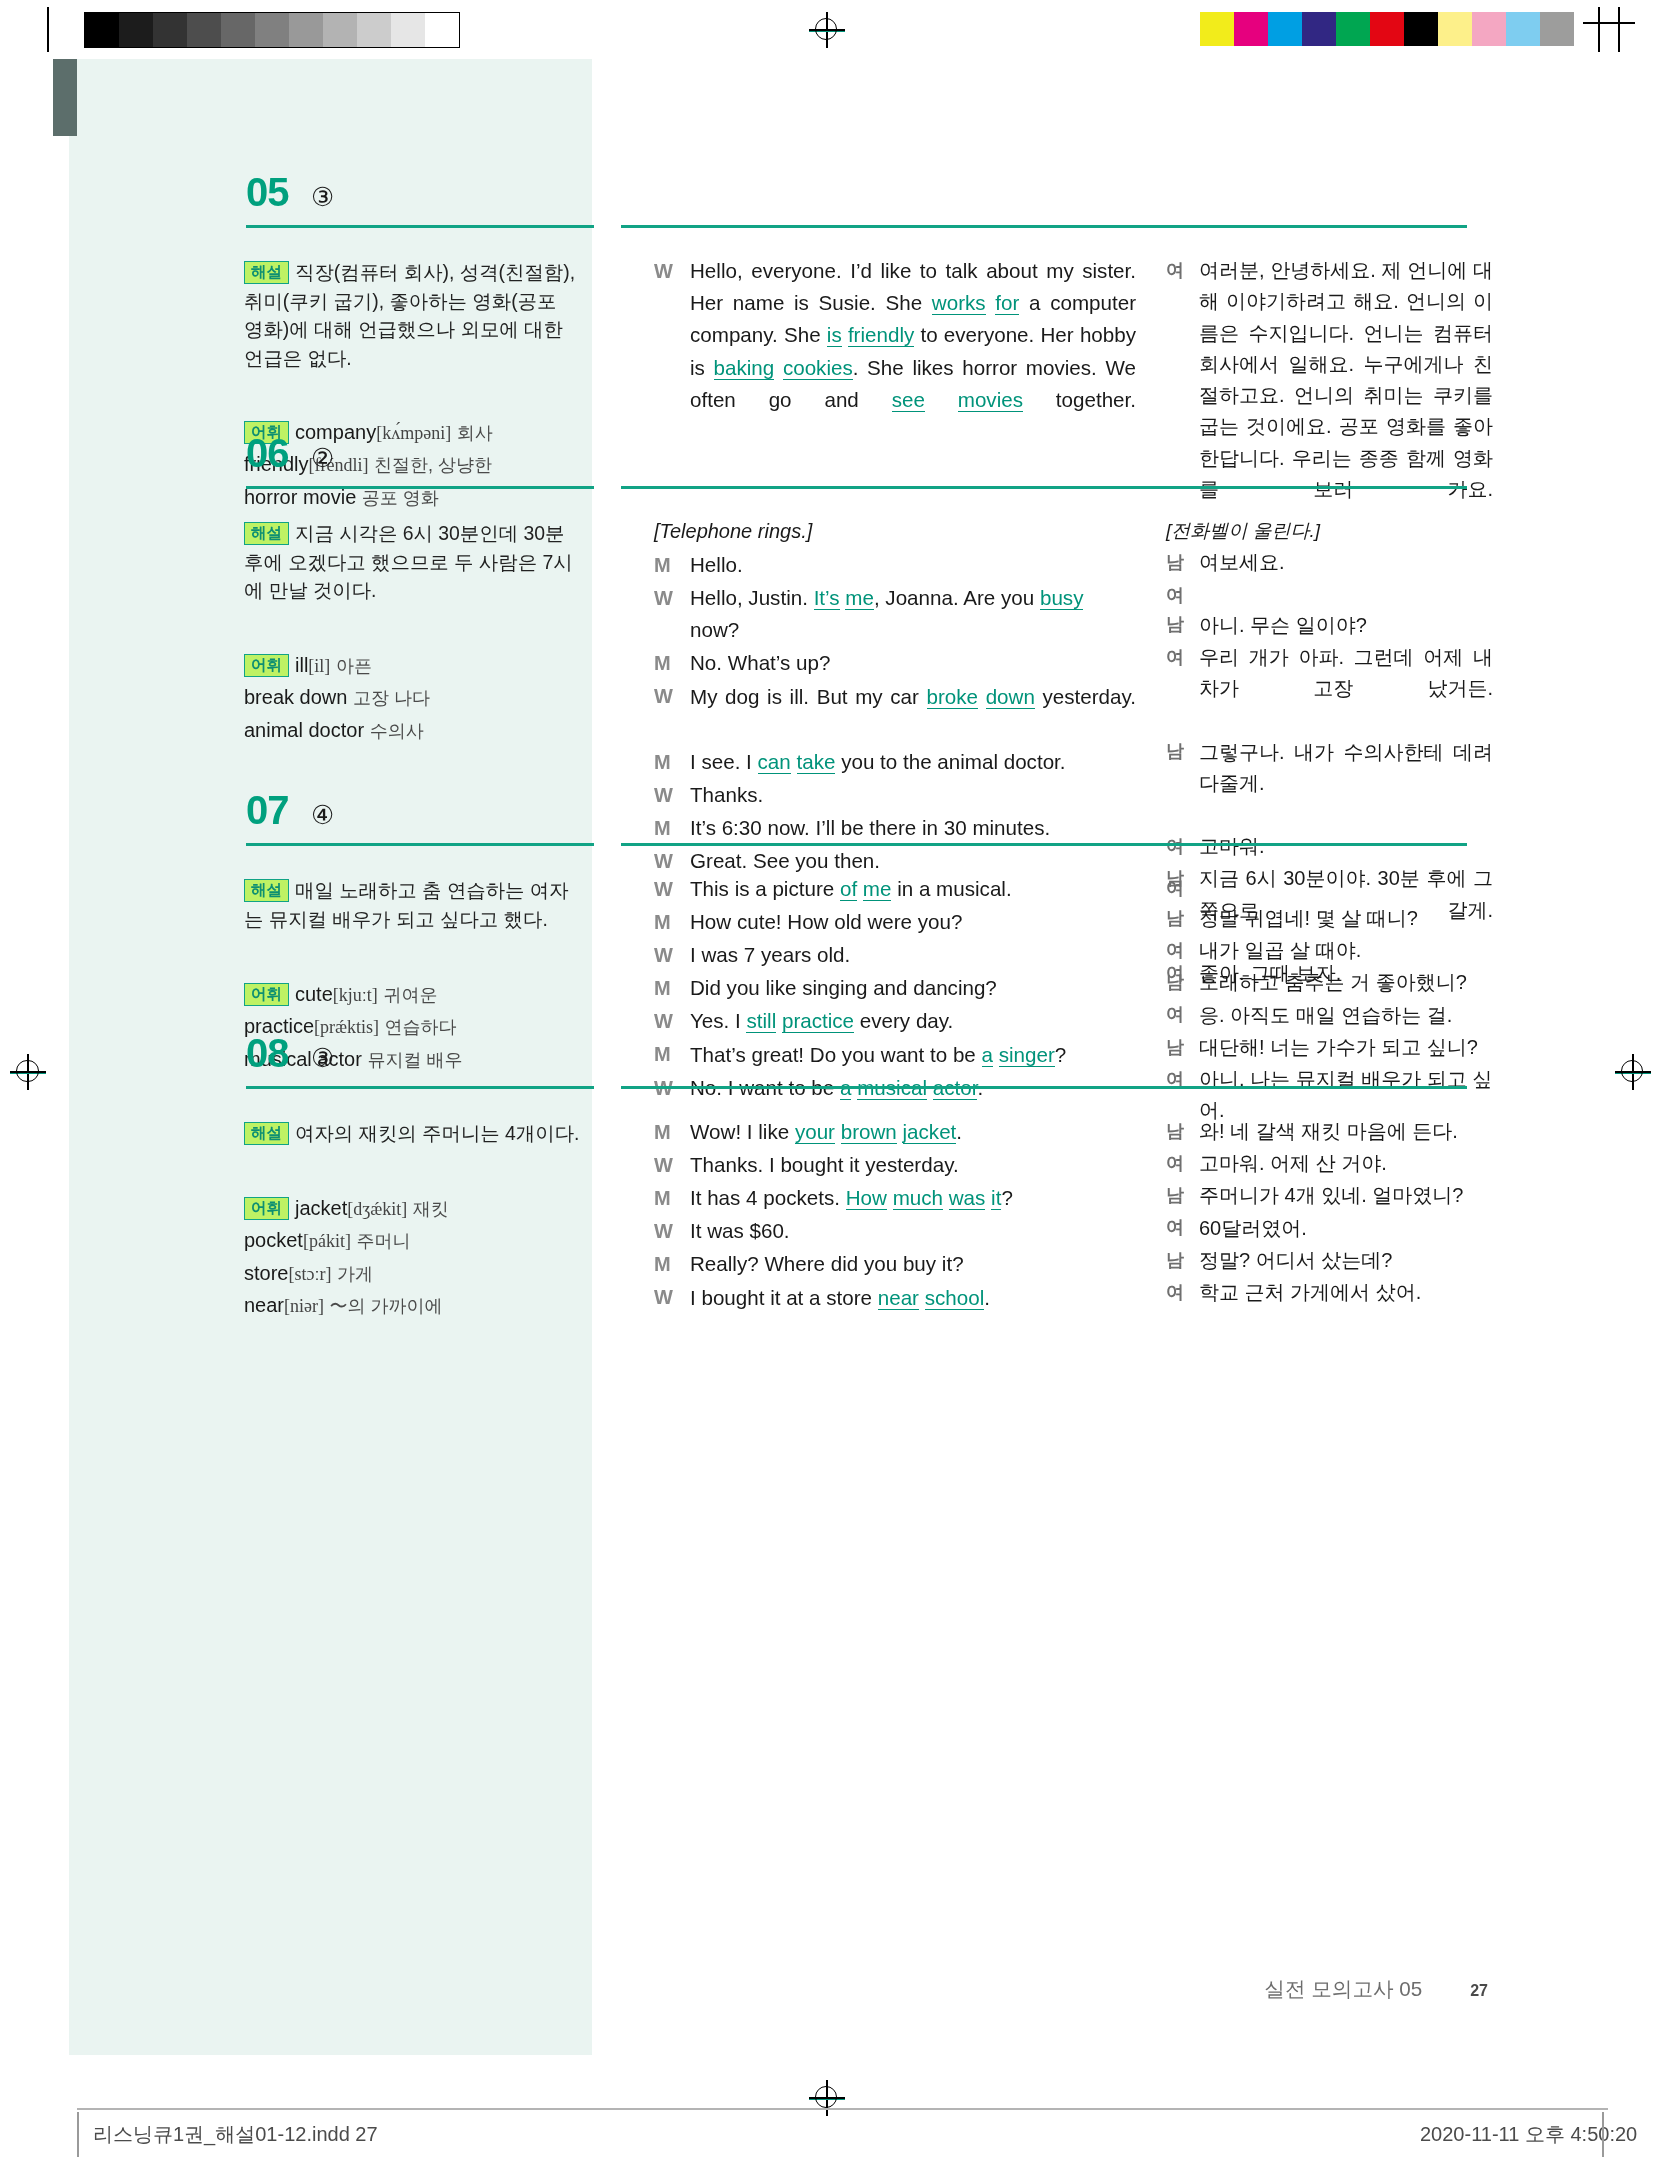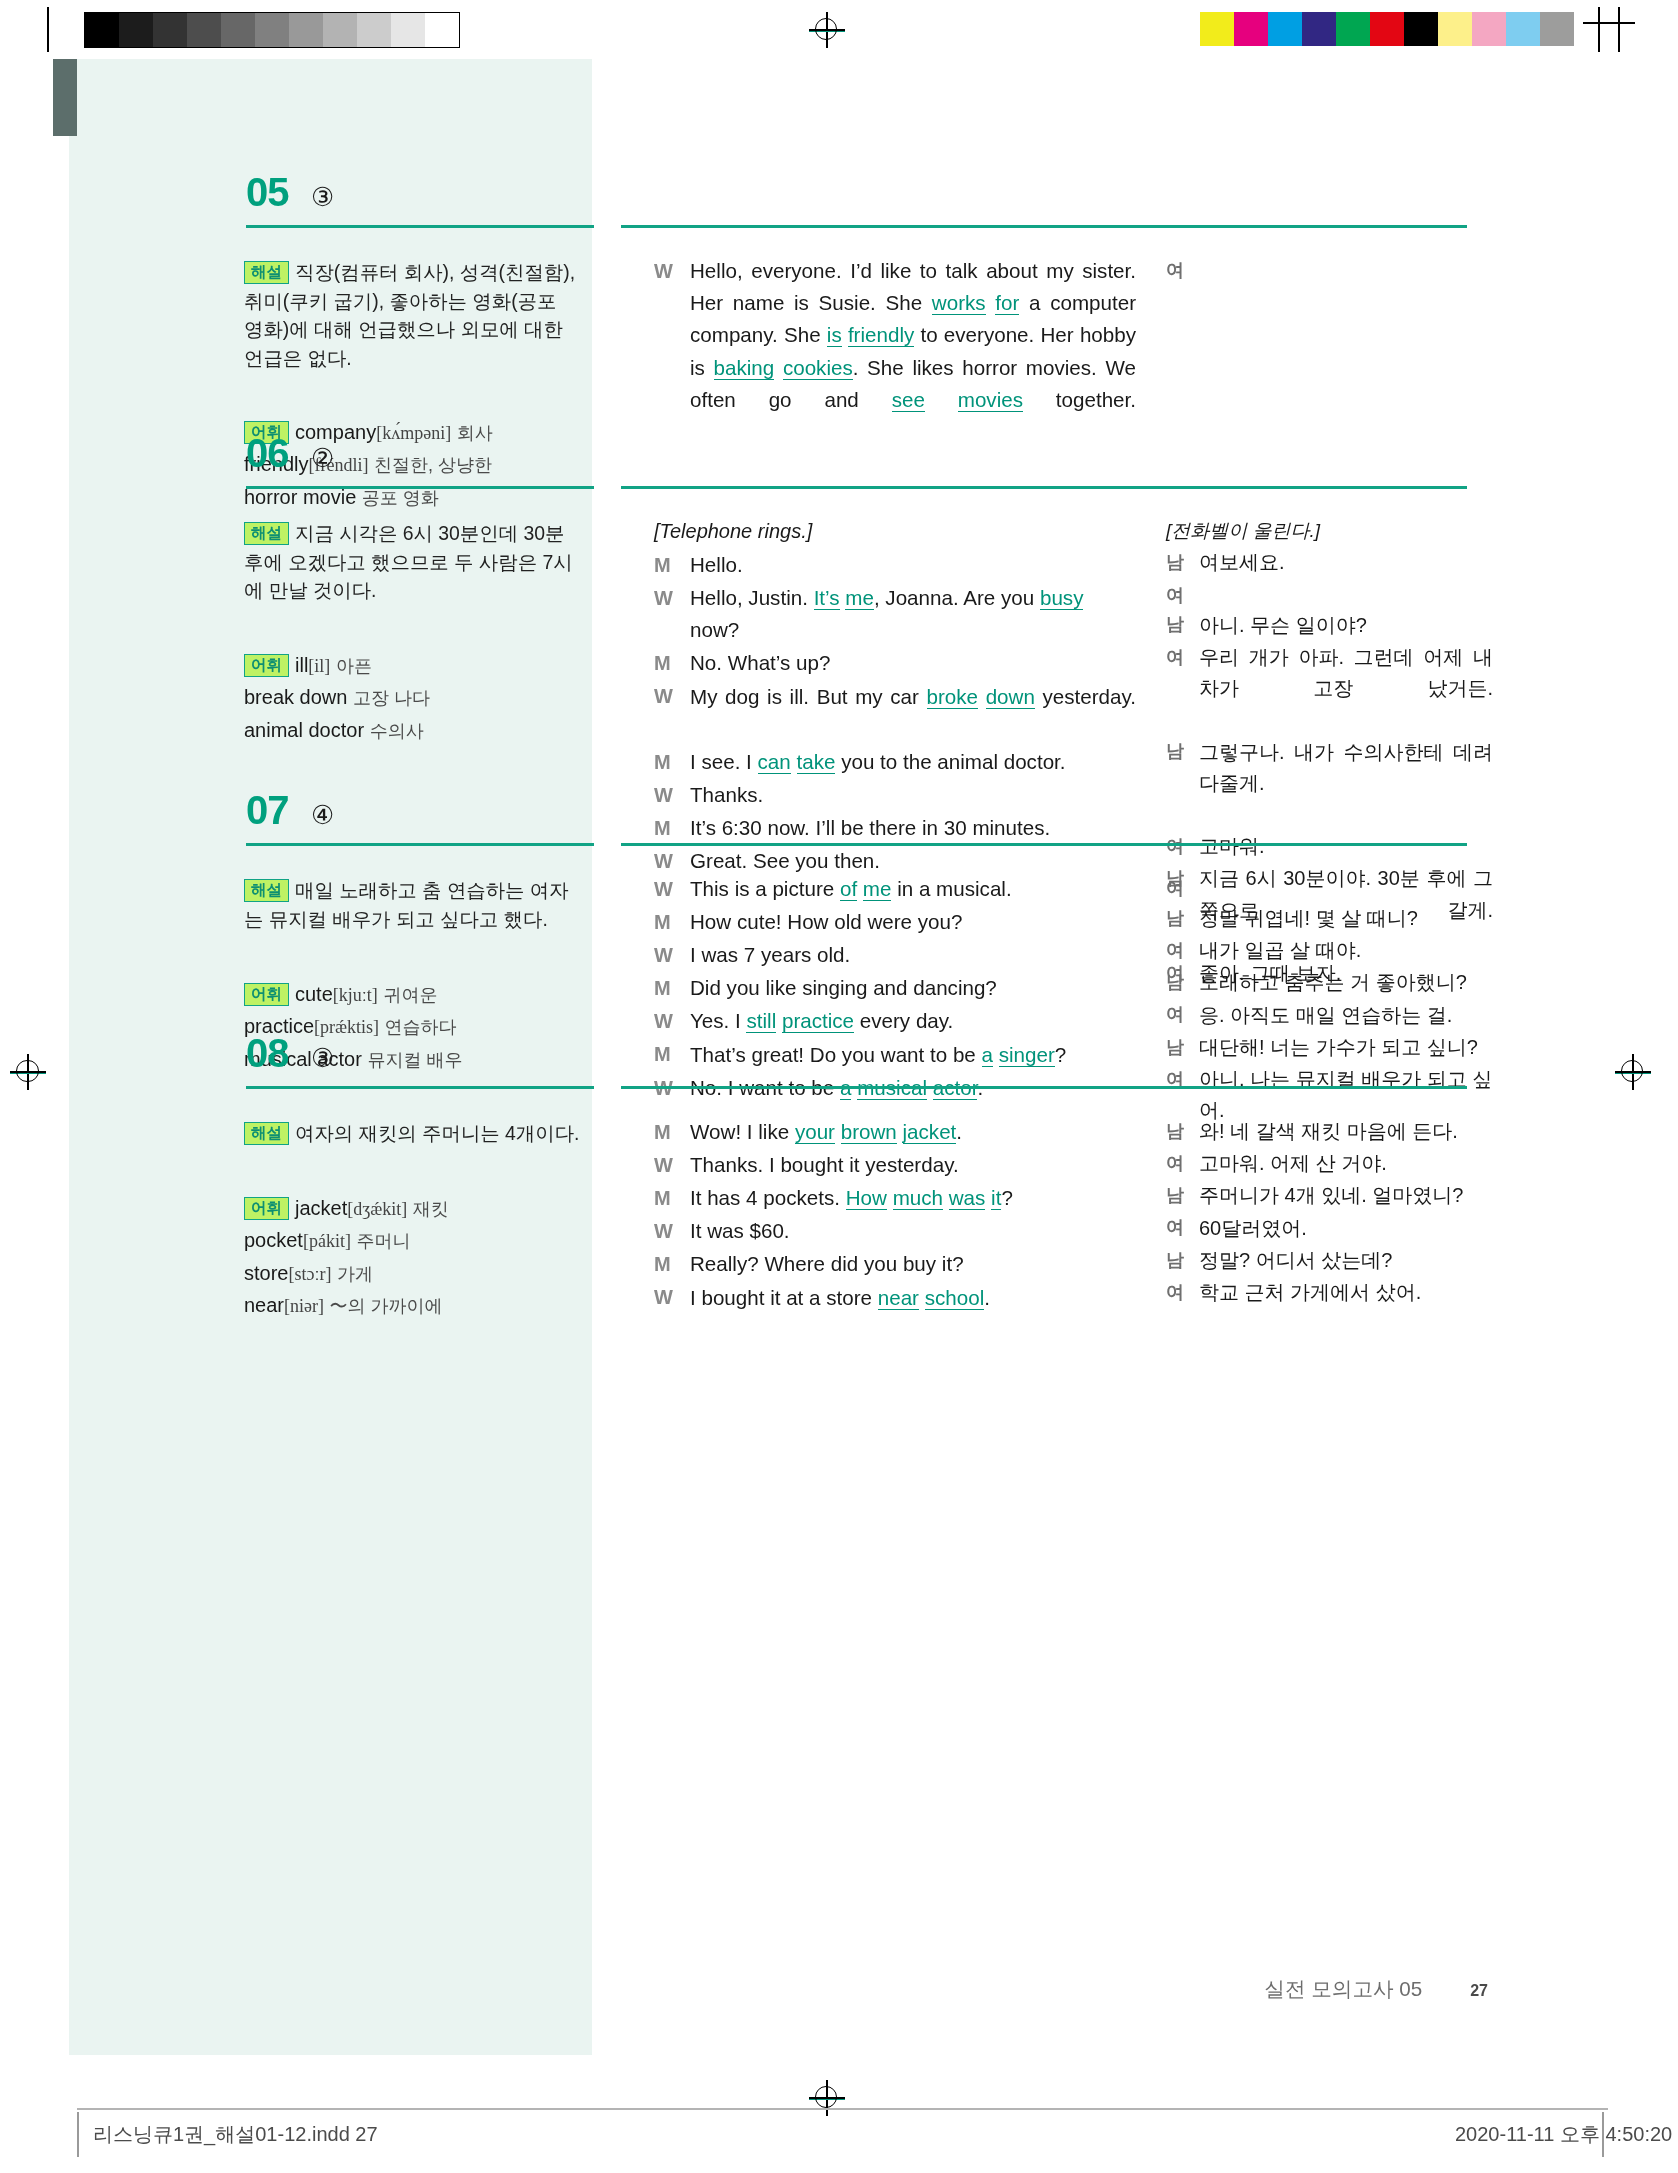--- a/index.html
+++ b/index.html
@@ -67,21 +67,21 @@
 
   
   #book-footer{position:absolute;left:0;top:1975px;width:1679px;
      display:flex;justify-content:flex-end;align-items:baseline;gap:48px;padding-right:191px;box-sizing:border-box;}
   #book-footer .chapter{font-size:20.6px;color:#6d6d6d;}
   #book-footer .pageno{font-size:16px;font-weight:700;color:#4a4a4a;}
 
   #print-footer{position:absolute;left:0;top:2112px;width:1679px;height:45px;
      font-family:"Liberation Sans","DejaVu Sans",sans-serif;font-size:20px;color:#4b4b4b;}
   #print-footer .fname{position:absolute;left:93px;top:8.6px;}
-  #print-footer .ftime{position:absolute;left:1420px;top:8.6px;white-space:nowrap;margin-left:35px;}
+  #print-footer .ftime{position:absolute;left:1420px;top:8.6px;white-space:nowrap;}
   #print-footer .sep{position:absolute;top:0;width:1.7px;height:45px;background:#9a9a9a;}
   #footline{position:absolute;left:77px;top:2108px;width:1531px;height:1.7px;background:#b4b4b4;}
 </style>
 </head>
 <body>
 
 <div class="cal-bar" id="gray-bar">
     <div class="sw" style="background: rgb(0, 0, 0);"></div>
     <div class="sw" style="background: rgb(28, 28, 28);"></div>
     <div class="sw" style="background: rgb(51, 51, 51);"></div>
@@ -155,20 +155,21 @@
         </div>
         <div class="script" style="top: 83px;">
           <div class="line">
             <span class="spk">W</span>
             <span class="utt just"><span>Hello, everyone. I’d like to talk about my sister. Her name is Susie. She </span><span class="hl">works</span><span> </span><span class="hl">for</span><span> a computer company. She </span><span class="hl">is</span><span> </span><span class="hl">friendly</span><span> to everyone. Her hobby is </span><span class="hl">baking</span><span> </span><span class="hl">cookies</span><span>. She likes horror movies. We often go and </span><span class="hl">see</span><span> </span><span class="hl">movies</span><span> together.</span></span>
           </div>
         </div>
         <div class="script kor" style="left: 1166px; top: 83px;">
           <div class="line">
             <span class="spk">여</span>
+            <span class="utt just">여러분, 안녕하세요. 제 언니에 대해 이야기하려고 해요. 언니의 이름은 수지입니다. 언니는 컴퓨터 회사에서 일해요. 누구에게나 친절하고요. 언니의 취미는 쿠키를 굽는 것이에요. 공포 영화를 좋아한답니다. 우리는 종종 함께 영화를 보러 가요.</span>
           </div>
         </div>
       </div>
       <div class="qblock" style="top: 433px;">
         <div class="qhead">
           <span class="qnum">06</span>
           <span class="qans">②</span>
         </div>
         <div class="rule rule-left" style="top: 53px;"></div>
         <div class="rule rule-right" style="top: 53px;"></div>

